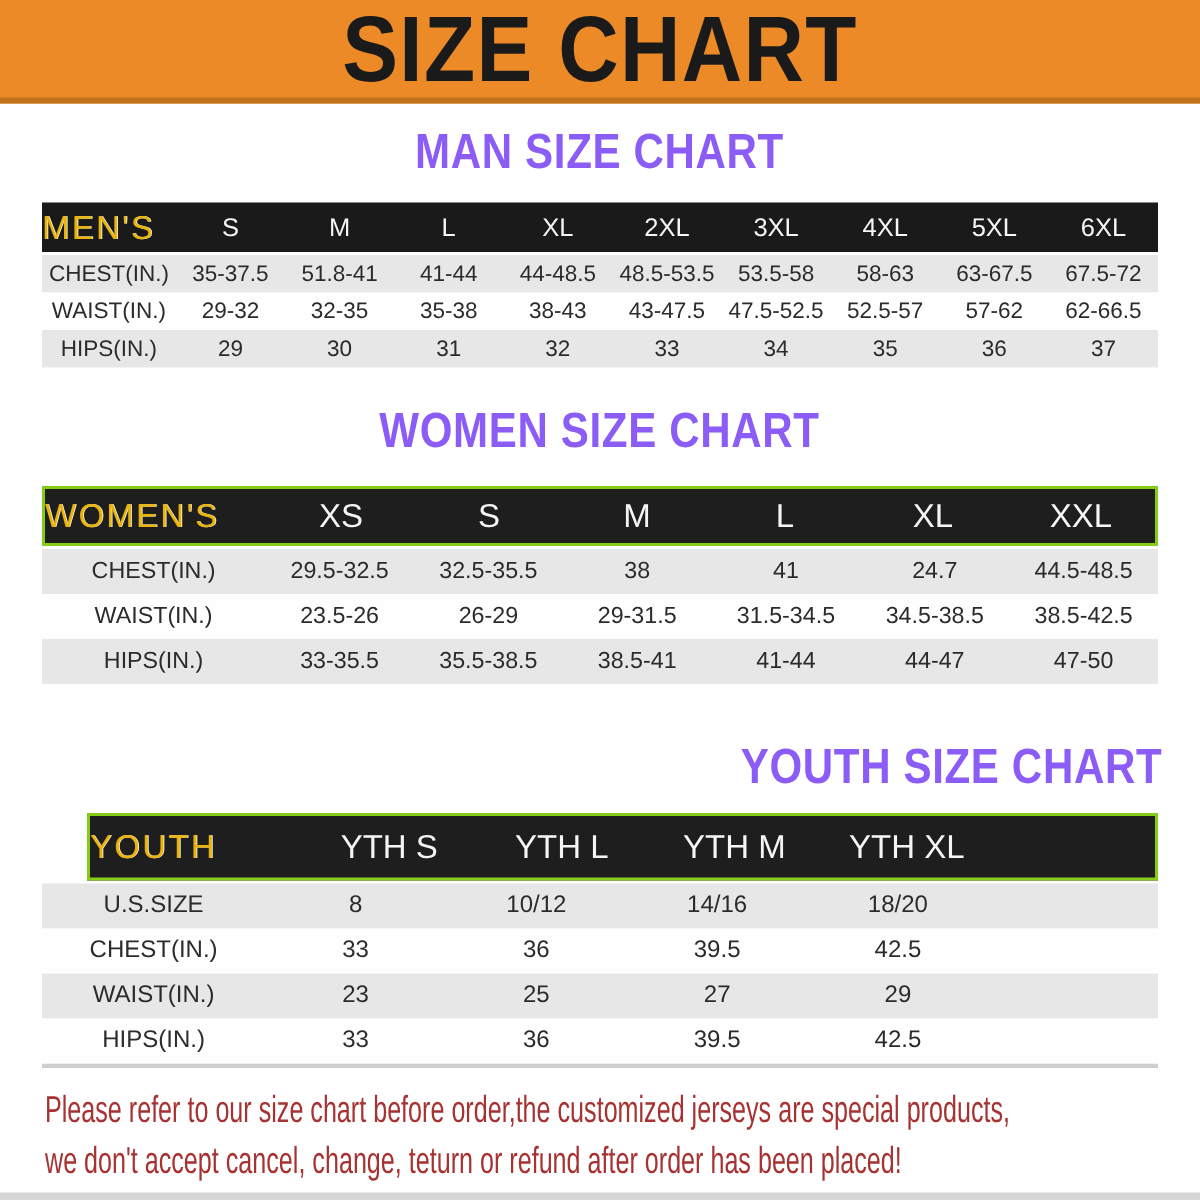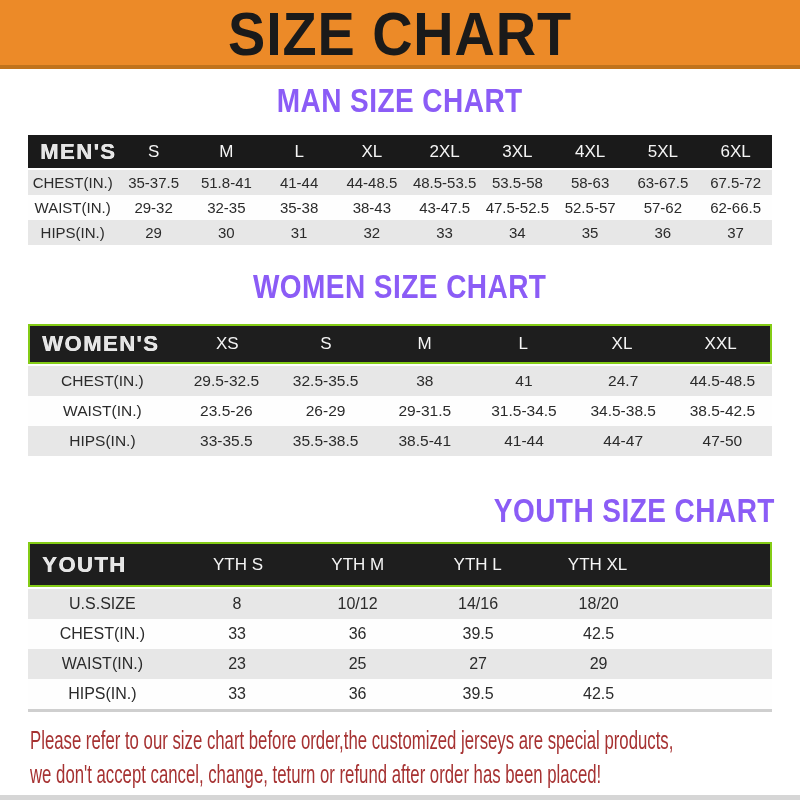--- a/index.html
+++ b/index.html
@@ -46,33 +46,33 @@
   .trow.plain  { background: #FEFEFE; }
   .trow.thead  { background: var(--bar-bg, #1A1A1A); margin-bottom: 2px; }
   .women .trow.thead, .youth .trow.thead {
     background: #1E1E1E; border: 2px solid #84cc16;
   }
   .men   .trow { grid-template-columns: 12% repeat(9, 1fr); height: 25px; }
   .men   .trow.thead { height: 33px; }
   .women .trow { grid-template-columns: 20% repeat(6, 1fr); height: 30px; }
   .women .trow.thead { height: 40px; }
   .youth .trow { grid-template-columns: 20% repeat(4, 16.2%) 1fr; height: 30px; }
-  .youth .trow.thead { height: 45px; }
+  .youth .trow.thead { height: 45px; margin-left: 30px; }
   .cell {
     text-align: center; white-space: nowrap; overflow: hidden;
     font-size: 15px; color: #2b2b2b;
   }
   .women .cell { font-size: 15.5px; }
   .youth .cell { font-size: 16px; }
   .thead .cell { color: #f5f5f5; font-size: 17px; }
-  .women .thead .cell, .youth .thead .cell { font-size: 17px; }
+  .women .thead .cell, .youth .thead .cell { font-size: 22px; }
   .thead .cell.c0 {
-    text-align: left; padding-left: 12px;
-    font-weight: bold; font-size: 22px !important;
-    letter-spacing: 1.5px; color: #e5e5e5;
+    text-align: left; 
+    font-weight: normal; font-size: 22px !important;
+    letter-spacing: 1.5px; color: #eab308;
     text-shadow: 0.5px 0 0 #ffffff;
   }
   
   .note { margin: 11px 0 0 30px; }
   .note-line {
     display: block; white-space: nowrap;
     font-size: 25px; line-height: 34px;
     color: var(--note-red, #A63232);
     transform: scaleX(0.67);
     transform-origin: left center;
@@ -185,22 +185,22 @@
     </div>
   </div>
 
 <h2 class="sec-heading heading-youth">
   <span class="cond">YOUTH SIZE CHART</span>
 </h2>
 <div class="table youth">
     <div class="trow thead">
       <div class="cell c0">YOUTH</div>
       <div class="cell">YTH S</div>
+      <div class="cell">YTH L</div>
       <div class="cell">YTH M</div>
-      <div class="cell">YTH L</div>
       <div class="cell">YTH XL</div>
     </div>
     <div class="trow stripe">
       <div class="cell c0">U.S.SIZE</div>
       <div class="cell">8</div>
       <div class="cell">10/12</div>
       <div class="cell">14/16</div>
       <div class="cell">18/20</div>
     </div>
     <div class="trow plain">

